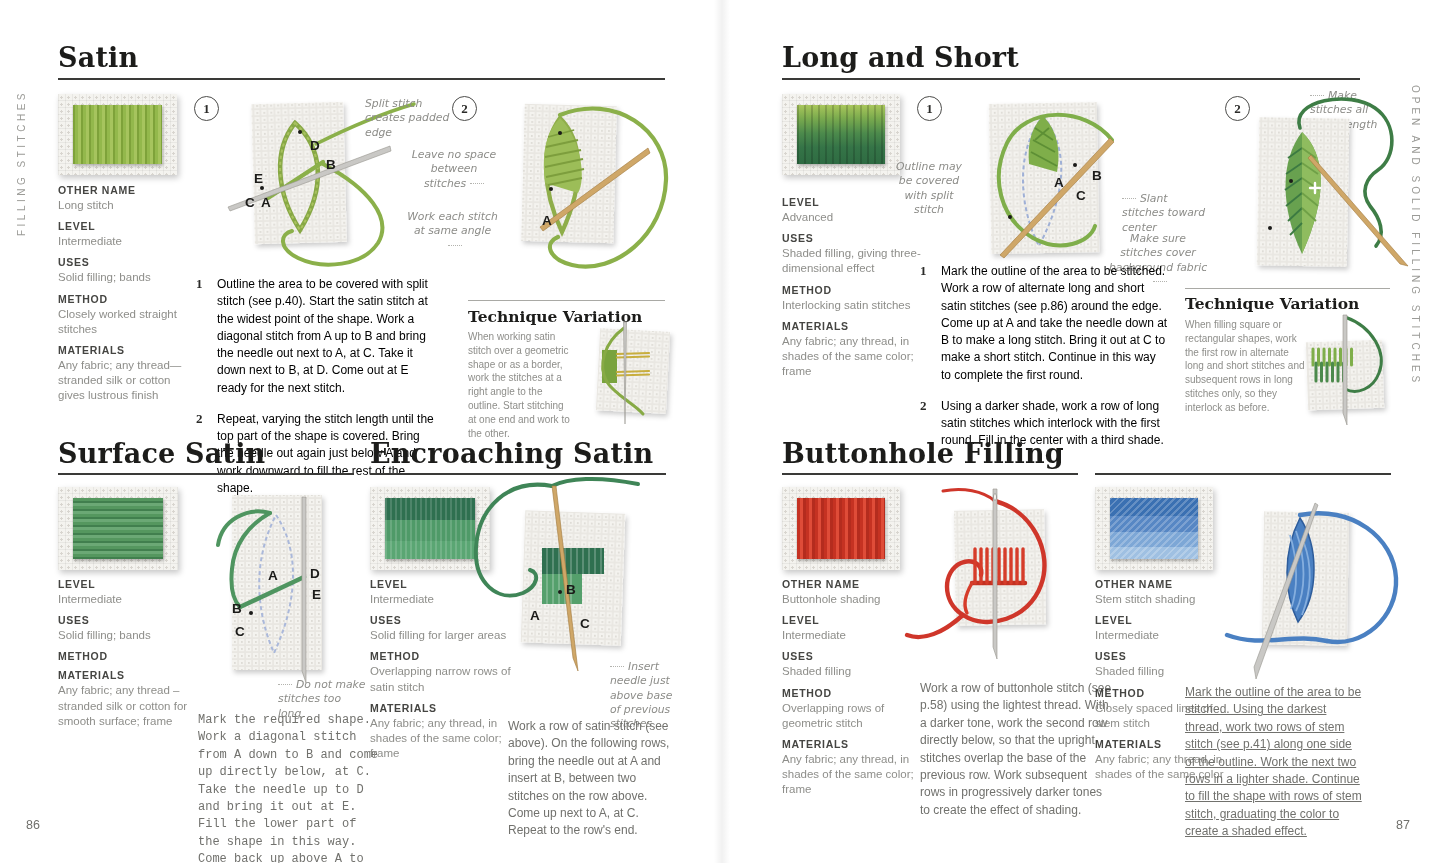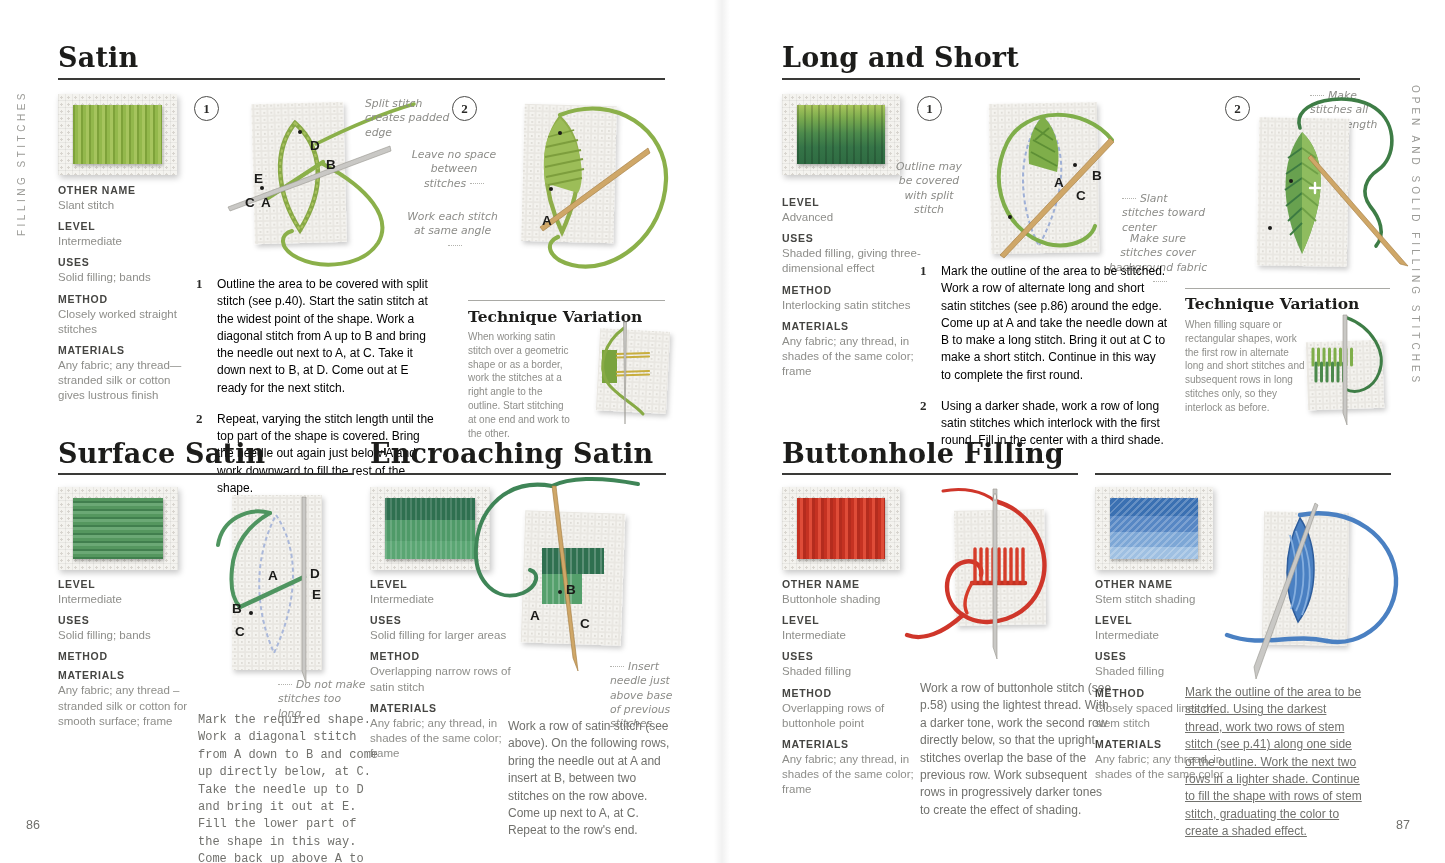--- a/index.html
+++ b/index.html
@@ -86,21 +86,21 @@
   <div class="pageno" style="left:26px;top:818px;">86</div>
 
   <div class="h1" style="left:58px;top:42px;">Satin</div>
   <div class="rule" style="left:58px;top:78px;width:607px;"></div>
 
   <div class="swatch" style="left:58px;top:94px;width:119px;height:81px;">
     <div class="sw-in sw-satin"></div>
   </div>
   <div class="info" style="left:58px;top:184px;width:140px;">
     <div class="lbl">OTHER NAME</div>
-    <div class="val">Slant stitch</div>
+    <div class="val">Long stitch</div>
     <div class="lbl">LEVEL</div>
     <div class="val">Intermediate</div>
     <div class="lbl">USES</div>
     <div class="val">Solid filling; bands</div>
     <div class="lbl">METHOD</div>
     <div class="val">Closely worked straight stitches</div>
     <div class="lbl">MATERIALS</div>
     <div class="val">Any fabric; any thread—stranded silk or cotton gives lustrous finish</div>
   </div>
 
@@ -366,21 +366,21 @@
     <div class="sw-in sw-btn"></div>
   </div>
   <div class="info" style="left:782px;top:578px;width:142px;">
     <div class="lbl">OTHER NAME</div>
     <div class="val">Buttonhole shading</div>
     <div class="lbl">LEVEL</div>
     <div class="val">Intermediate</div>
     <div class="lbl">USES</div>
     <div class="val">Shaded filling</div>
     <div class="lbl">METHOD</div>
-    <div class="val">Overlapping rows of buttonhole point</div>
+    <div class="val">Overlapping rows of geometric stitch</div>
     <div class="lbl">MATERIALS</div>
     <div class="val">Any fabric; any thread, in shades of the same color; frame</div>
   </div>
   <svg class="abs" style="left:903px;top:483px;" width="170" height="180">
     <rect x="52" y="27" width="90" height="115" fill="url(#aida)" filter="url(#soft)" transform="rotate(-1 97 84)"></rect>
     <path d="M92,18 C80,8 60,4 40,8" fill="none" stroke="#cf362a" stroke-width="3" stroke-linecap="round"></path>
     <path d="M92,18 C130,28 150,70 138,102 C126,136 84,148 60,132 C38,118 40,88 58,80 C70,75 80,82 78,92" fill="none" stroke="#cf362a" stroke-width="4.4" stroke-linecap="round"></path>
     <path d="M60,132 C40,150 20,158 4,152" fill="none" stroke="#cf362a" stroke-width="4.4" stroke-linecap="round"></path>
     <line x1="69" y1="100" x2="122" y2="100" stroke="#c23122" stroke-width="4.5" stroke-linecap="round"></line>
     <g stroke="#d63c2a" stroke-width="3.4" stroke-linecap="round">

